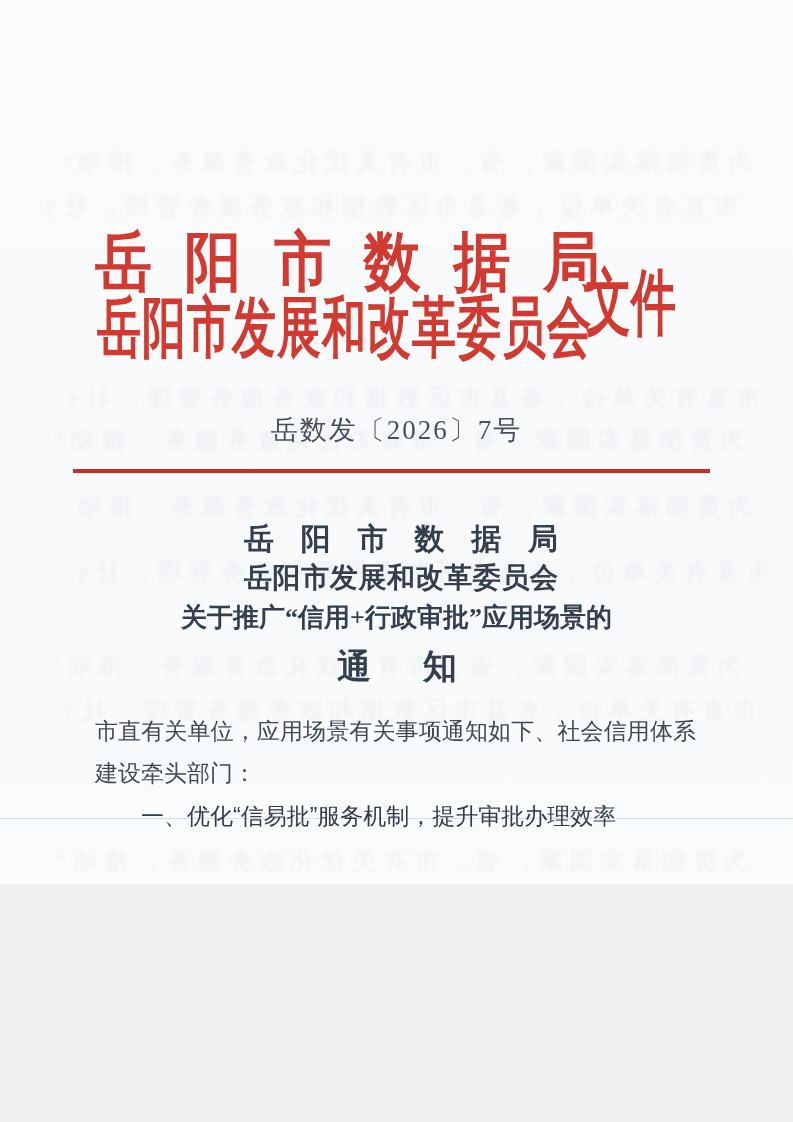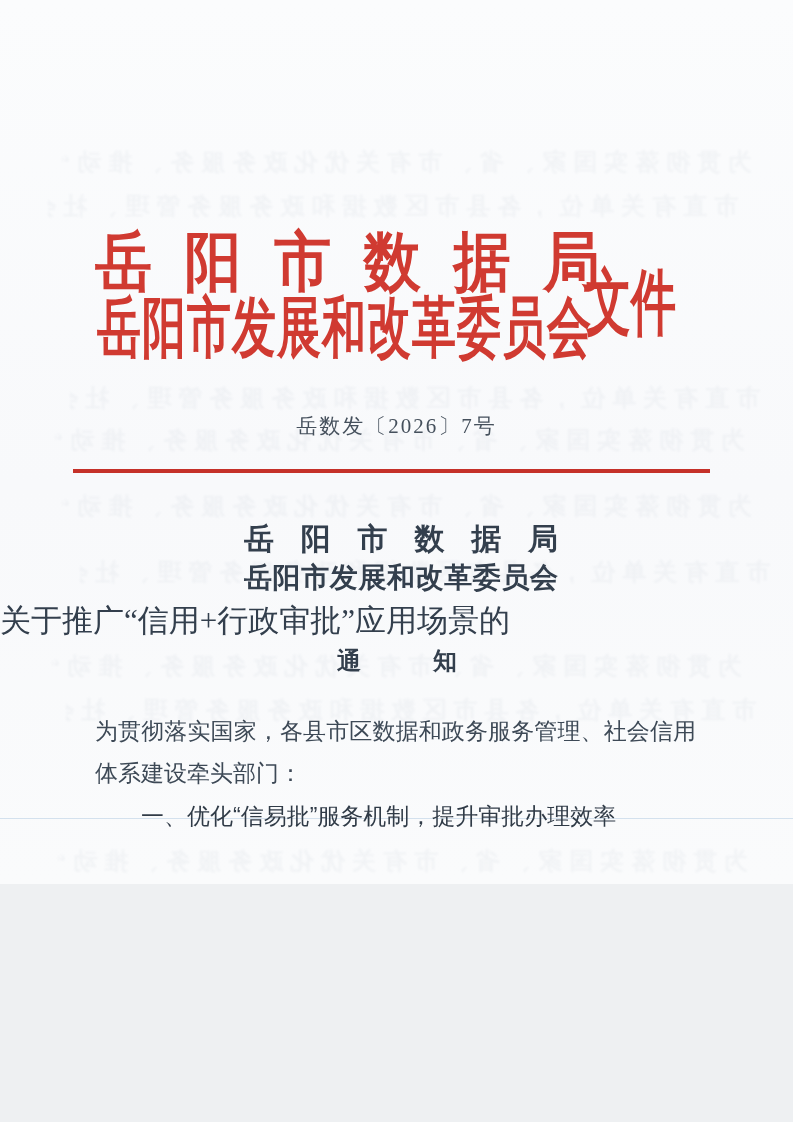--- a/index.html
+++ b/index.html
@@ -66,21 +66,21 @@
     left: 586px; top: 265px;
     font-size: 45px; font-weight: 700; line-height: 1.05;
     color: var(--red, #d03a31);
     font-family: "DejaVu Serif", serif;
     transform: scaleY(1.6); transform-origin: left top;
   }
   .doc-number {
     position: absolute;
     left: 0; top: 412px; width: 793px;
     text-align: center;
-    font-size: 21px;
+    font-size: 27px;
     letter-spacing: 2px;
     color: #45505c;
   }
   .red-rule {
     position: absolute;
     left: 73px; top: 469px;
     width: 637px; height: 4px;
     background: var(--rule, #c53129);
   }
 
@@ -95,28 +95,28 @@
   .title-line2 {
     position: absolute;
     left: 244px; top: 563px; width: 314px;
     font-size: 28px; font-weight: 700; line-height: 1.1;
     color: #333f4d;
     text-align: justify; text-align-last: justify; text-justify: inter-character;
   }
   .title-line3 {
     position: absolute;
     left: 0; top: 603px; width: 793px;
-    text-align: left;
-    font-size: 31px; font-weight: 400; line-height: 1.15;
+    text-align: center;
+    font-size: 26px; font-weight: 700; line-height: 1.15;
     color: #333f4d;
   }
   .title-line4 {
     position: absolute;
     left: 337px; top: 648px; width: 120px;
-    font-size: 24px; font-weight: 700; line-height: 1.1;
+    font-size: 34px; font-weight: 700; line-height: 1.1;
     color: #333f4d;
     text-align: justify; text-align-last: justify; text-justify: inter-character;
   }
 
   
   .body-text {
     position: absolute;
     left: 95px; top: 711px; width: 601px;
     font-size: 23px; line-height: 42px;
     text-align: justify; text-justify: inter-ideograph;
@@ -165,19 +165,19 @@
   <div class="doc-number">岳数发〔2026〕7号</div>
 
   <div class="red-rule"></div>
 
   <div class="title-line1">岳阳市数据局</div>
   <div class="title-line2">岳阳市发展和改革委员会</div>
   <div class="title-line3">关于推广“信用+行政审批”应用场景的</div>
   <div class="title-line4">通知</div>
 
   <div class="body-text">
-    <p>为贯彻落实国家，各县市区数据和政务服务管理、社会信用体系建设牵头部门：</p>
+    <p>市直有关单位，应用场景有关事项通知如下、社会信用体系建设牵头部门：</p>
     <p class="section-heading">一、优化“信易批”服务机制，提升审批办理效率</p>
   </div>
 
   <div class="page-num">— 1 —</div>
 
 </div>
 
 </body></html>

